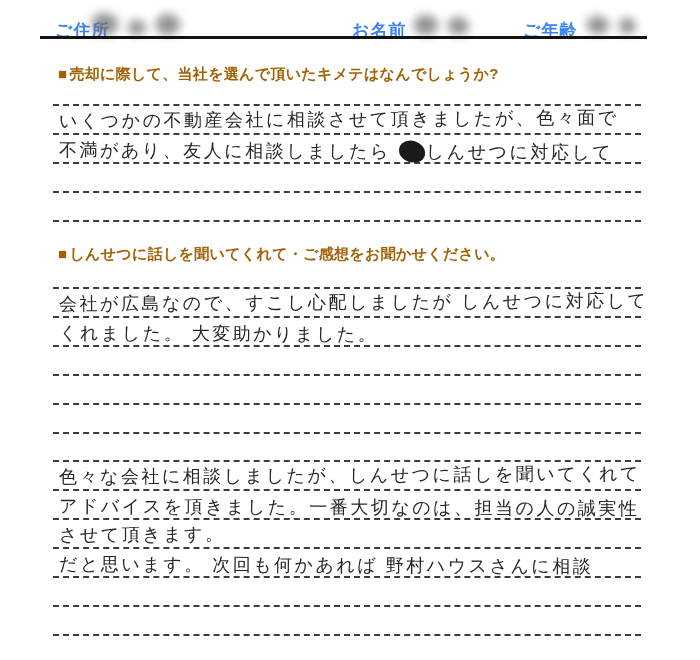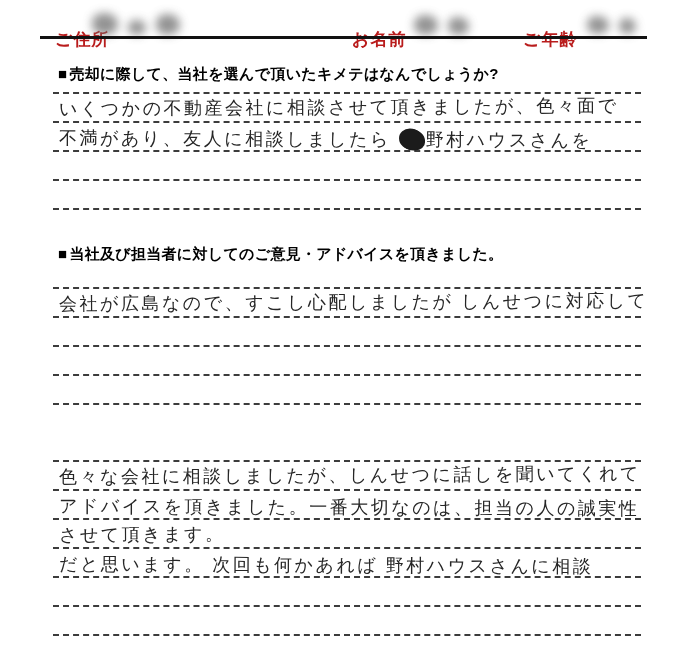--- a/index.html
+++ b/index.html
@@ -3,36 +3,36 @@
 <meta charset="utf-8">
 <style>
   html,body { margin:0; padding:0; background:#fff; }
   .page {
     position:relative; width:700px; height:660px; background:#ffffff;
     font-family:"Liberation Sans", sans-serif; overflow:hidden;
   }
 
   
   .hlabel {
-    position:absolute; top:28px; font-size:17px; font-weight:bold;
-    color:#b91c1c; letter-spacing:1px; white-space:nowrap;
+    position:absolute; top:19px; font-size:17px; font-weight:bold;
+    color:#3b82f6; letter-spacing:1px; white-space:nowrap;
   }
   .hline { position:absolute; left:40px; top:36px; width:607px; height:3px; background:#121212; }
   .blob { position:absolute; display:flex; align-items:flex-end; gap:10px; filter:blur(5px); opacity:.75; }
   .blob i { display:block; background:#6f6f6f; border-radius:46% 54% 50% 48%; }
 
   
   .sec { position:absolute; left:53px; width:588px; }
   .qt {
-    margin:0 0 0 5px; font-size:15px; font-weight:bold; color:#000000;
+    margin:0 0 0 5px; font-size:15px; font-weight:bold; color:#a16207;
     letter-spacing:.3px; height:20px; line-height:20px; white-space:nowrap;
   }
   .qt .bullet { margin-right:2px; }
   .rows { border-top:2px dashed #3c3c3c; }
-  .sec1 .rows { margin-top:8px; }
+  .sec1 .rows { margin-top:20px; }
   .sec2 .rows { margin-top:23px; }
   .sec3 .rows { margin-top:23px; }
   .row { position:relative; height:27px; border-bottom:2px dashed #3c3c3c; }
 
   
   .hw {
     position:absolute; left:6px; bottom:0px; font-size:18px; color:#262626;
     letter-spacing:2.5px; white-space:nowrap; line-height:24px;
   }
   .row:nth-child(odd)  .hw { transform:rotate(-0.35deg); transform-origin:left bottom; }
@@ -75,34 +75,37 @@
 
   <section class="sec sec1" style="top:64px">
     <h2 class="qt">
       <span class="bullet">■</span><span>売却に際して、当社を選んで頂いたキメテはなんでしょうか?</span>
     </h2>
     <div class="rows">
       <div class="row">
         <span class="hw">いくつかの不動産会社に相談させて頂きましたが、色々面で</span>
       </div>
       <div class="row">
-        <span class="hw"><span>不満があり、友人に相談しましたら</span><span class="scribble"></span><span>野村ハウスさんを</span></span>
+        <span class="hw"><span>不満があり、友人に相談しましたら</span><span class="scribble"></span><span>しんせつに対応して</span></span>
       </div>
       <div class="row"></div>
       <div class="row"></div>
     </div>
   </section>
 
   <section class="sec sec2" style="top:244px">
     <h2 class="qt">
-      <span class="bullet">■</span><span>当社及び担当者に対してのご意見・アドバイスを頂きました。</span>
+      <span class="bullet">■</span><span>しんせつに話しを聞いてくれて・ご感想をお聞かせください。</span>
     </h2>
     <div class="rows">
       <div class="row">
         <span class="hw">会社が広島なので、すこし心配しましたが しんせつに対応して</span>
+      </div>
+      <div class="row">
+        <span class="hw">くれました。 大変助かりました。</span>
       </div>
       <div class="row"></div>
       <div class="row"></div>
       <div class="row"></div>
     </div>
   </section>
 
   <section class="sec sec3" style="top:437px">
     <div class="rows">
       <div class="row">

